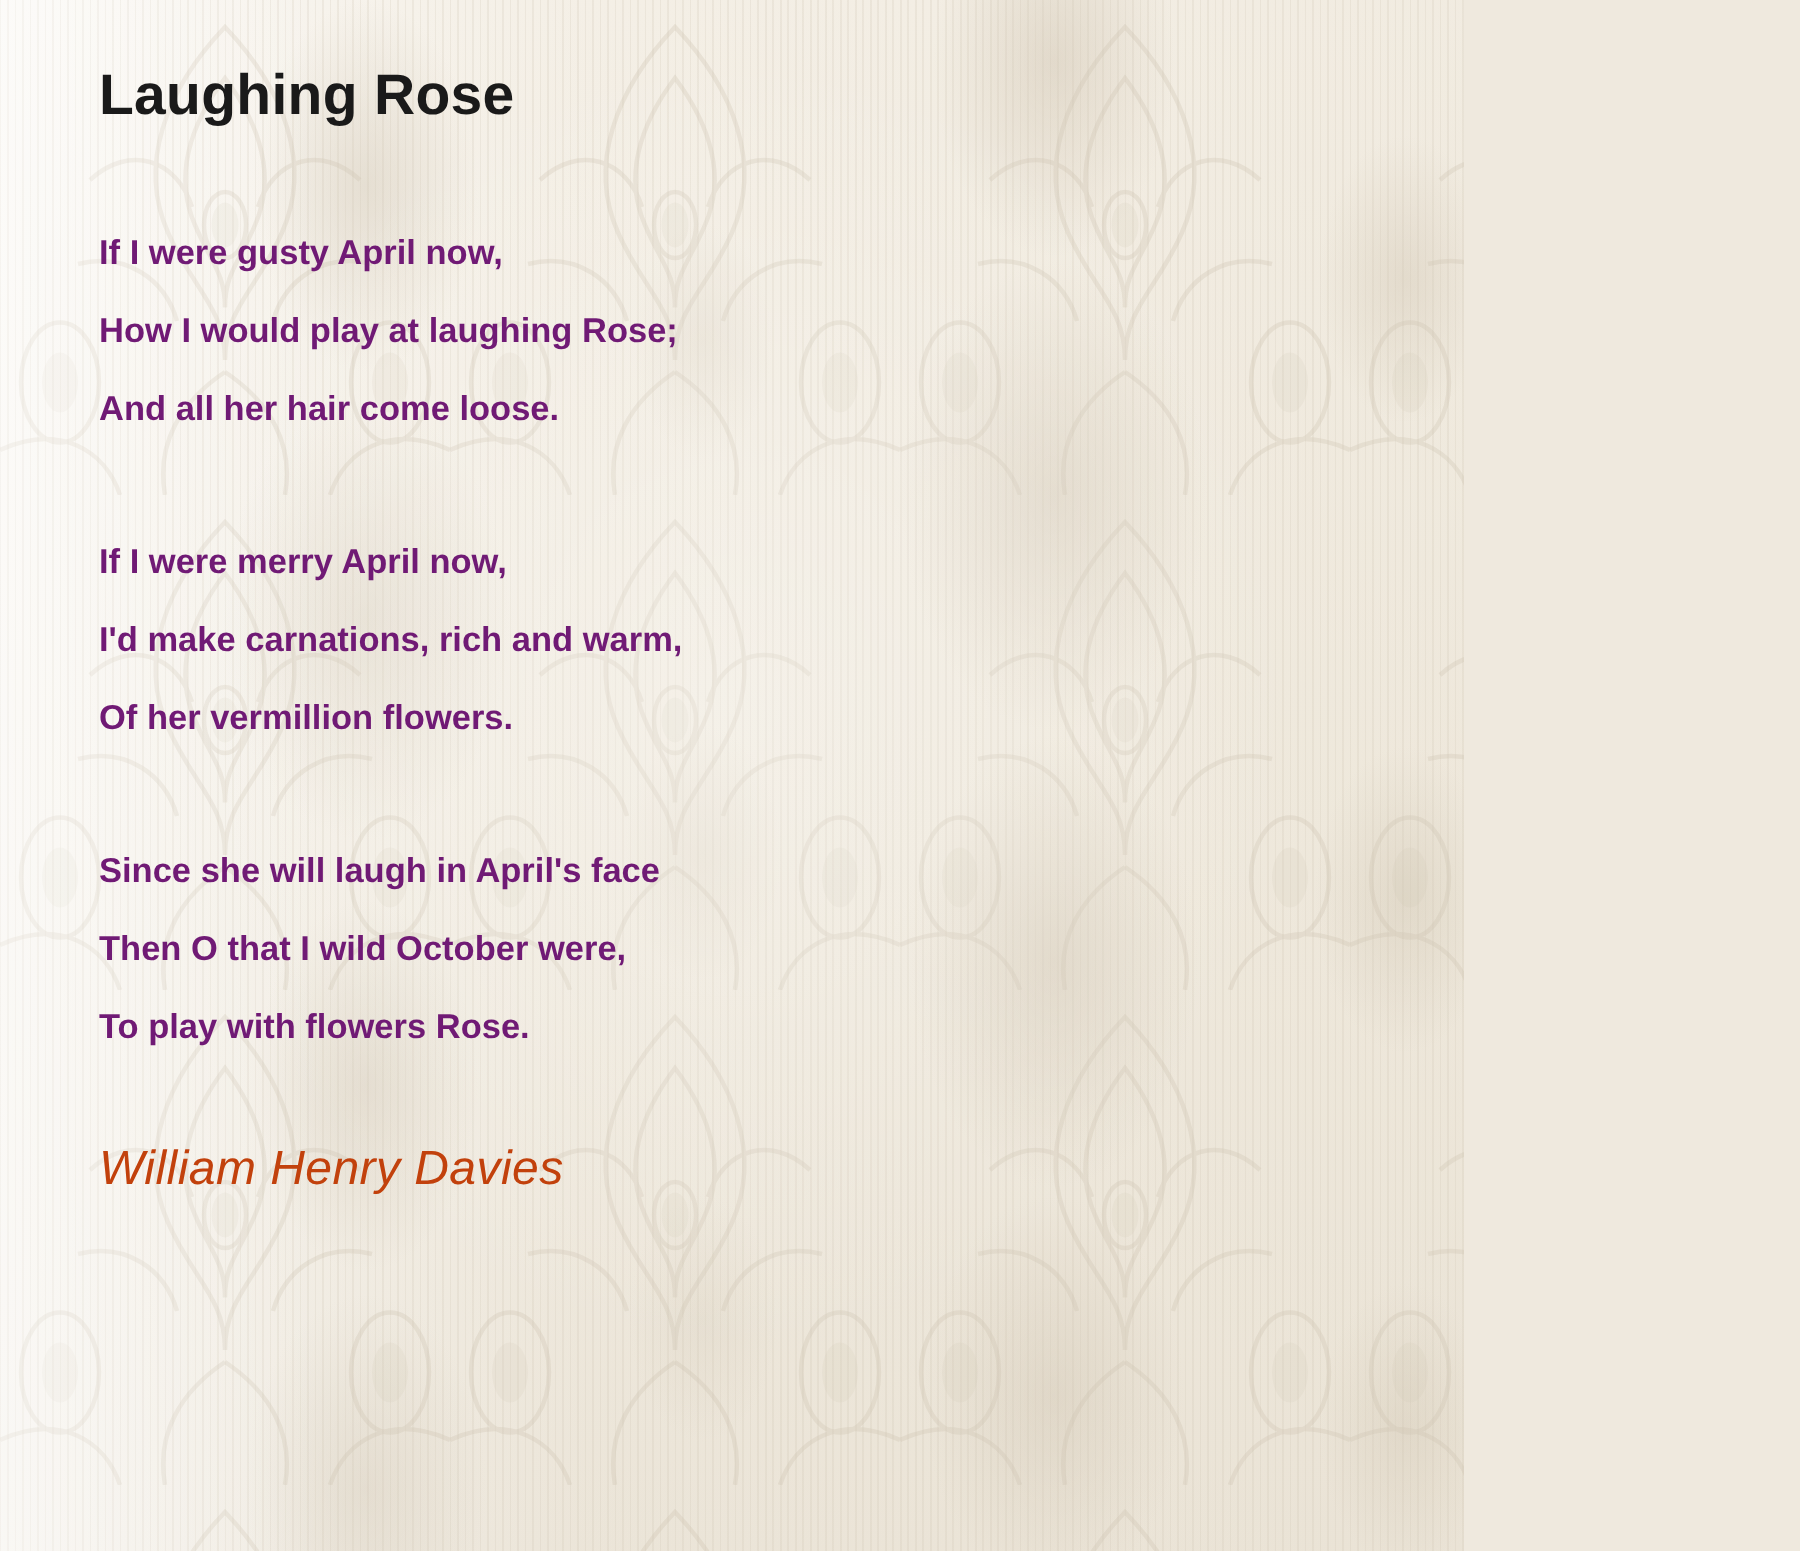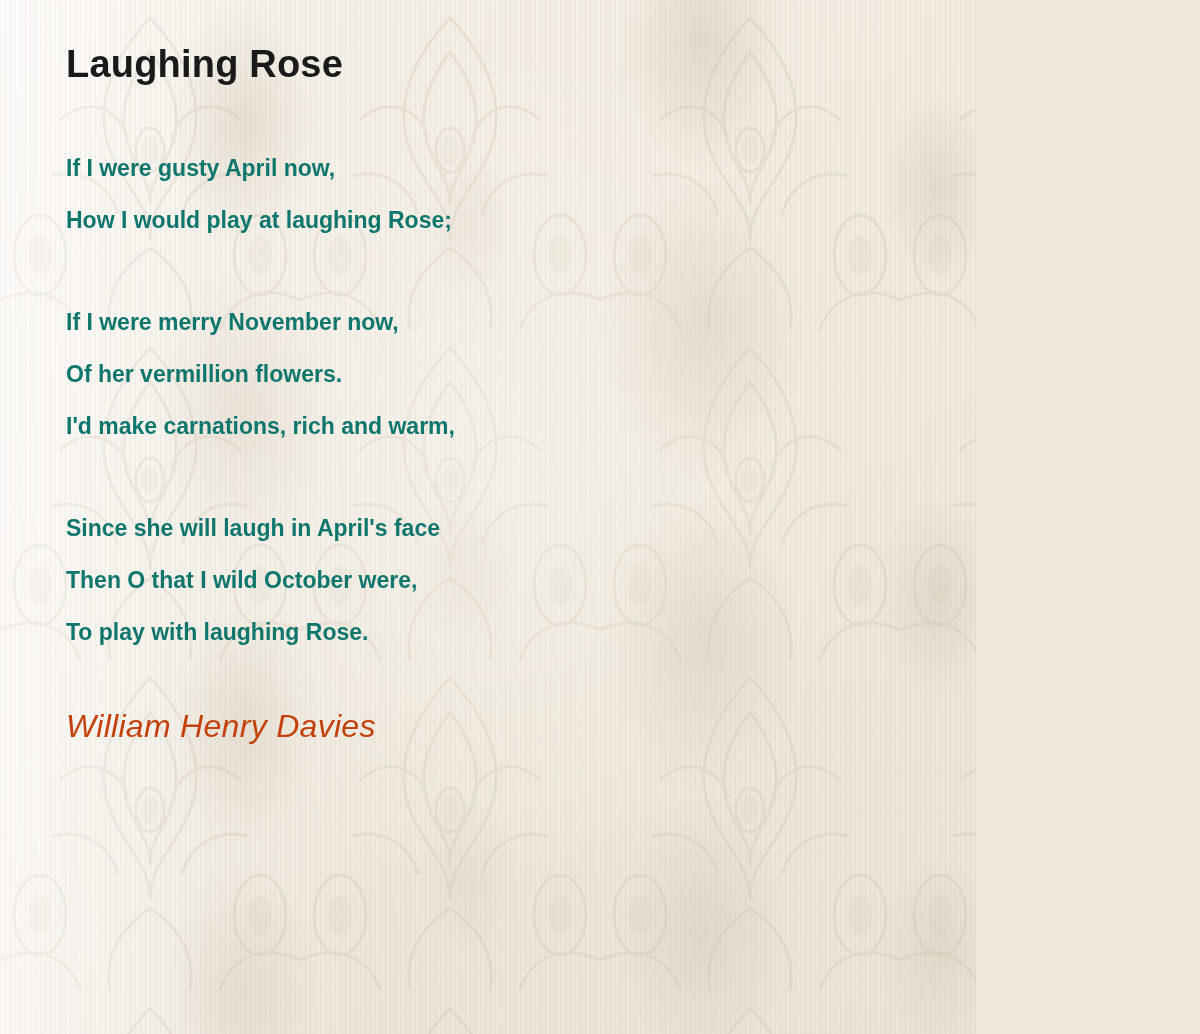--- a/index.html
+++ b/index.html
@@ -88,21 +88,21 @@
     margin: 0 0 56px 0;
     line-height: 1.1;
   }
   .stanza {
     margin: 0 0 50px 0;
   }
   .poem-line {
     font-family: "Liberation Sans", sans-serif;
     font-size: 23px;
     font-weight: bold;
-    color: #0f766e;
+    color: #701a75;
     line-height: 52px;
     white-space: pre;
   }
   .author {
     margin-top: 36px;
     font-family: "Liberation Sans", sans-serif;
     font-size: 32px;
     font-style: italic;
     font-weight: normal;
     color: #c2410c;
@@ -148,30 +148,31 @@
   <div class="bg-layer bg-stripes"></div>
   <div class="bg-layer bg-vignette"></div>
 
   <div class="content">
 
     <h1 class="poem-title">Laughing Rose</h1>
 
     <div class="stanza">
       <div class="poem-line">If I were gusty April now,</div>
       <div class="poem-line">How I would play at laughing Rose;</div>
+      <div class="poem-line">And all her hair come loose.</div>
     </div>
 
     <div class="stanza">
-      <div class="poem-line">If I were merry November now,</div>
+      <div class="poem-line">If I were merry April now,</div>
+      <div class="poem-line">I'd make carnations, rich and warm,</div>
       <div class="poem-line">Of her vermillion flowers.</div>
-      <div class="poem-line">I'd make carnations, rich and warm,</div>
     </div>
 
     <div class="stanza">
       <div class="poem-line">Since she will laugh in April's face</div>
       <div class="poem-line">Then O that I wild October were,</div>
-      <div class="poem-line">To play with laughing Rose.</div>
+      <div class="poem-line">To play with flowers Rose.</div>
     </div>
 
     <div class="author">William Henry Davies</div>
 
   </div>
 </div>
 
 </body></html>

